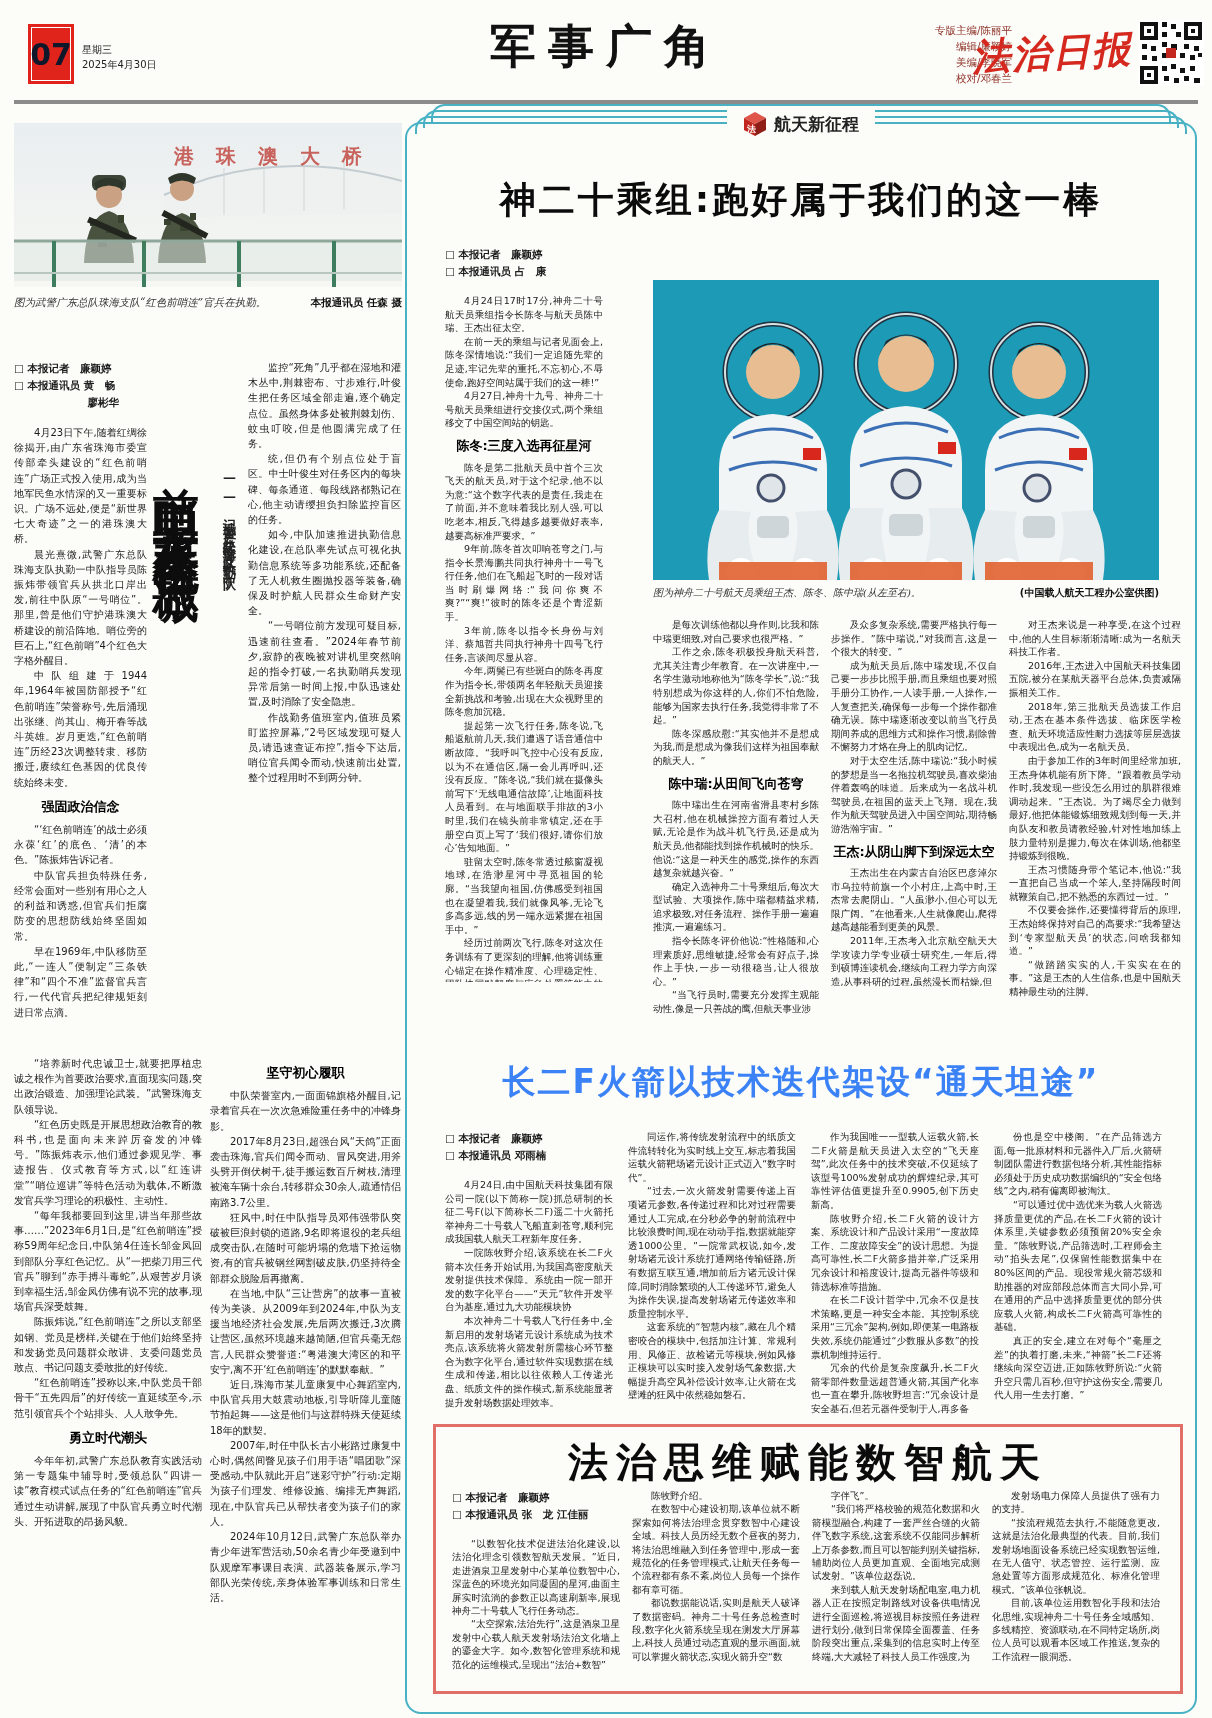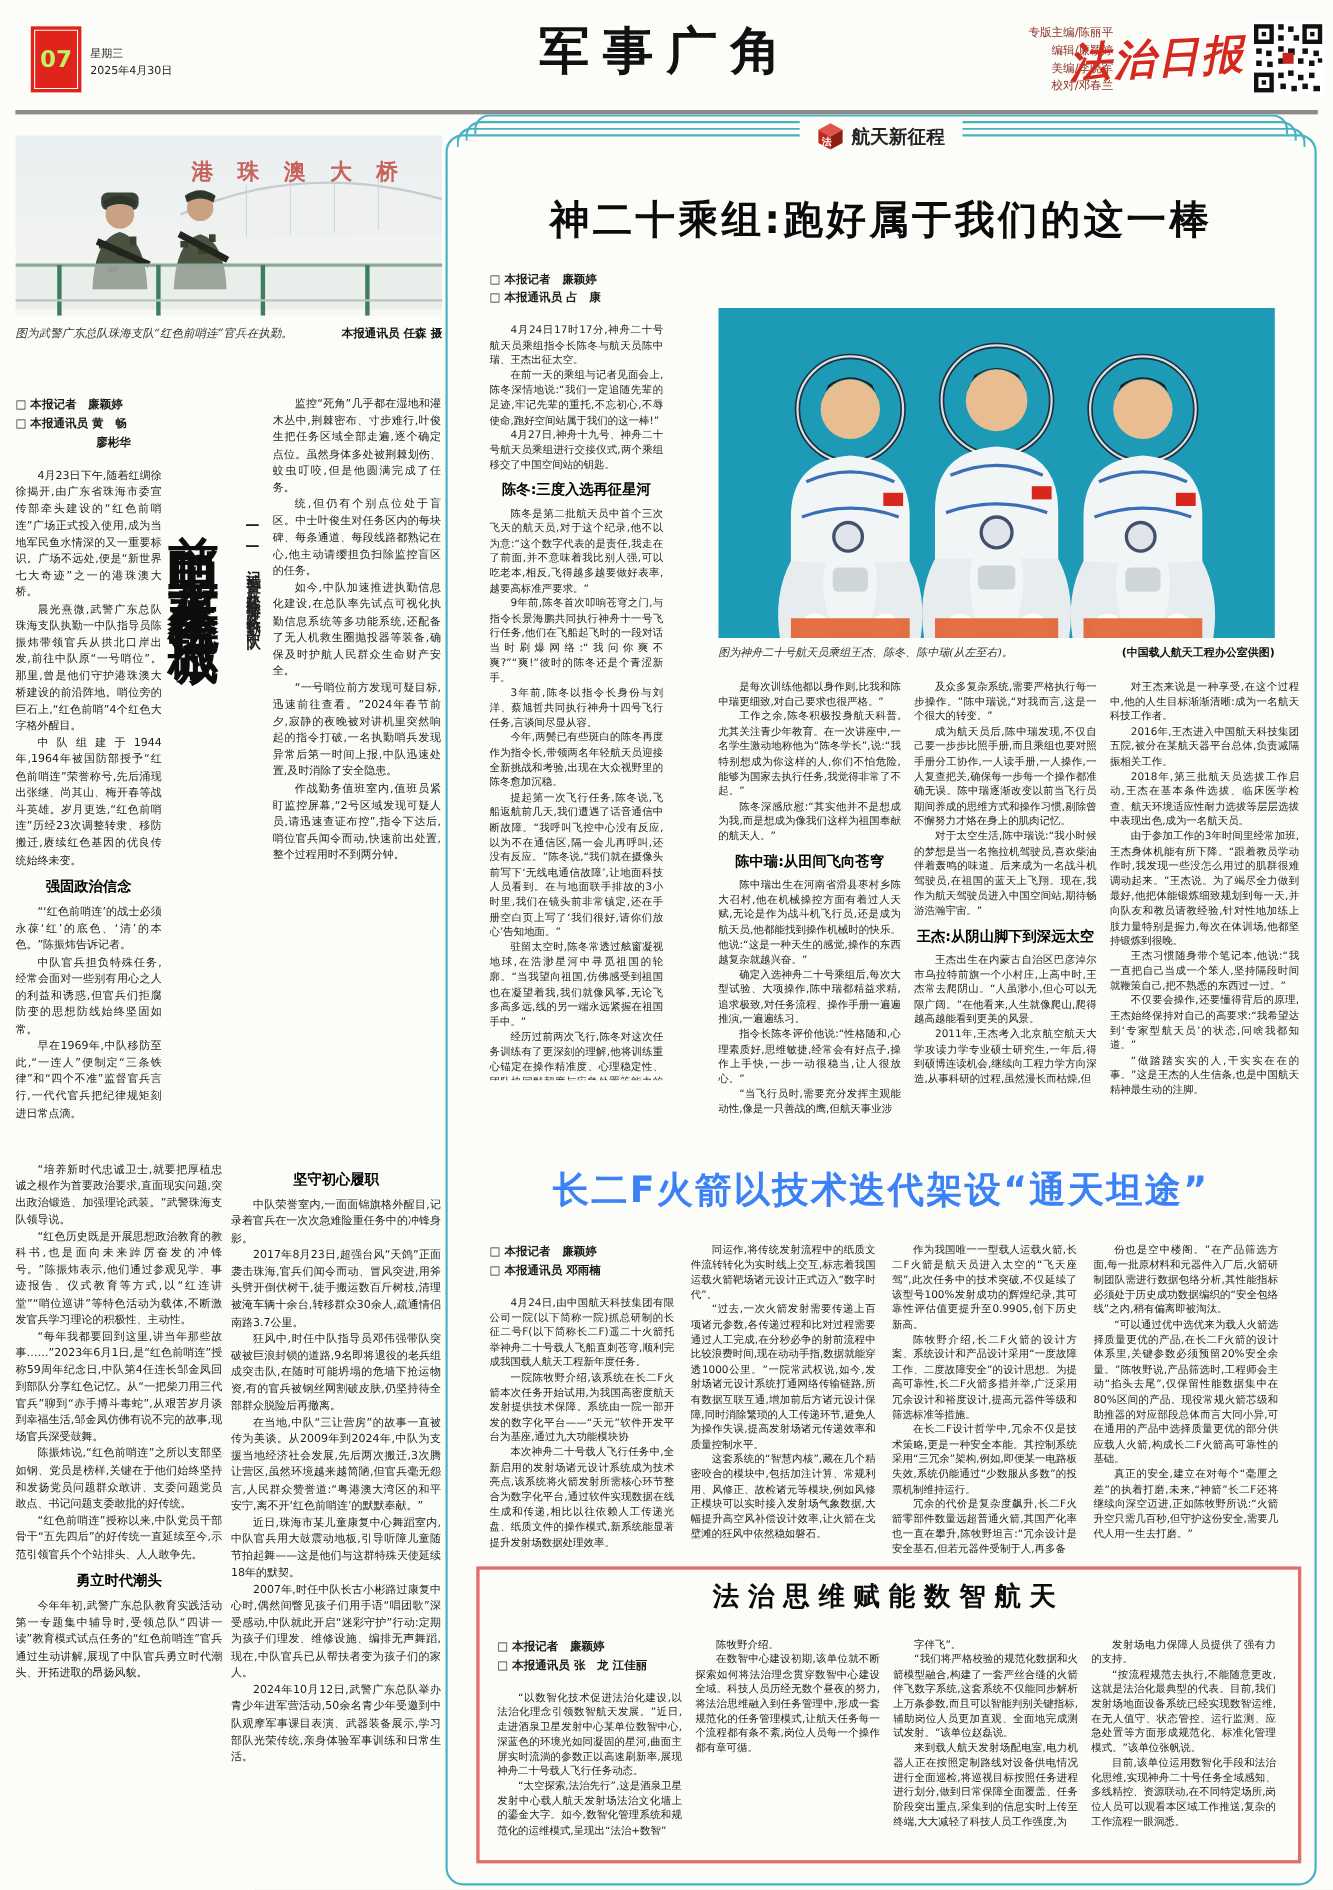--- a/index.html
+++ b/index.html
@@ -1,22 +1,22 @@
 <!DOCTYPE html>
 <html><head>
 <meta charset="utf-8">
 <style>
   * { margin:0; padding:0; box-sizing:border-box; }
   html,body { background:#e8e8e4; }
   body { font-family:"DejaVu Sans", sans-serif; }
   .page { position:relative; width:1212px; height:1718px; background:#fcfcf9; margin:0 auto; overflow:hidden; color:#1c1c1c; }
 
   
-  .pagenum { position:absolute; left:28px; top:24px; width:46px; height:60px; background:#e0241c; color:#bef264;
-             font-size:21px; font-weight:bold; display:flex; align-items:center; justify-content:center;
+  .pagenum { position:absolute; left:28px; top:24px; width:46px; height:60px; background:#e0241c; color:#0f172a;
+             font-size:30px; font-weight:bold; display:flex; align-items:center; justify-content:center;
              box-shadow:inset 0 0 0 3px #e0241c, inset 0 0 0 4px #ffffff; }
   .dateblock { position:absolute; left:82px; top:42px; font-size:10px; line-height:15px; color:#222; }
   .section-title { position:absolute; left:0; right:0; top:16px; text-align:center; font-size:46px; font-weight:900; letter-spacing:12px; color:#111; }
   .staff { position:absolute; right:200px; top:22px; text-align:right; font-size:10.5px; line-height:16px; color:#8d3126; }
   .masthead { position:absolute; right:80px; top:28px; font-size:38px; font-weight:bold; font-style:italic;
               font-family:"DejaVu Serif", serif; color:#d5281e; transform:rotate(-3deg); letter-spacing:2px; }
   .qr { position:absolute; right:8px; top:20px; width:66px; height:66px; background:#fff; }
   .header-rule { position:absolute; left:14px; right:14px; top:100px; height:4px; background:#8b8b8b; }
 
   
@@ -62,21 +62,21 @@
   .a-credit { font-size:10px; font-weight:bold; color:#111; }
 
   .a2-headline { position:absolute; left:0; right:0; top:936px; text-align:center; font-size:33px; font-weight:900; letter-spacing:2px; color:#3b82f6; }
   .a2c1 { left:38px;  top:1006px; width:168px; height:288px; }
   .a2c2 { left:221px; top:1006px; width:168px; height:288px; }
   .a2c3 { left:404px; top:1006px; width:168px; height:288px; }
   .a2c4 { left:587px; top:1006px; width:168px; height:288px; }
 
   
   .red-box { position:absolute; left:26px; top:1300px; width:750px; height:270px; border:3px solid #df6f67; background:#fcfcf9; }
-  .a3-headline { position:absolute; left:0; right:0; top:8px; text-align:center; font-size:24px; font-weight:900; letter-spacing:8px; color:#0b0b0b; }
+  .a3-headline { position:absolute; left:0; right:0; top:8px; text-align:center; font-size:40px; font-weight:900; letter-spacing:8px; color:#0b0b0b; }
   .a3c { position:absolute; top:62px; height:196px; width:168px; font-size:9.5px; line-height:13.4px; overflow:hidden; text-align:justify; }
   .a3c1 { left:16px; } .a3c2 { left:196px; } .a3c3 { left:376px; } .a3c4 { left:556px; }
 </style>
 </head>
 <body>
 
 <div class="page">
 
   <div class="pagenum">07</div>
   <div class="dateblock">
@@ -443,20 +443,21 @@
           </div>
         <div>
             <p class="para">“以数智化技术促进法治化建设,以法治化理念引领数智航天发展。”近日,走进酒泉卫星发射中心某单位数智中心,深蓝色的环境光如同凝固的星河,曲面主屏实时流淌的参数正以高速刷新率,展现神舟二十号载人飞行任务动态。</p>
             <p class="para">“太空探索,法治先行”,这是酒泉卫星发射中心载人航天发射场法治文化墙上的鎏金大字。如今,数智化管理系统和规范化的运维模式,呈现出“法治+数智”</p>
           </div>
       </div>
       <div class="a3c a3c2">
         <div>
             <p class="para">陈牧野介绍。</p>
             <p class="para">在数智中心建设初期,该单位就不断探索如何将法治理念贯穿数智中心建设全域。科技人员历经无数个昼夜的努力,将法治思维融入到任务管理中,形成一套规范化的任务管理模式,让航天任务每一个流程都有条不紊,岗位人员每一个操作都有章可循。</p>
+            <p class="para">都说数据能说话,实则是航天人破译了数据密码。神舟二十号任务总检查时段,数字化火箭系统呈现在测发大厅屏幕上,科技人员通过动态直观的显示画面,就可以掌握火箭状态,实现火箭升空“数</p>
           </div>
       </div>
       <div class="a3c a3c4">
         <div>
             <p class="para">发射场电力保障人员提供了强有力的支持。</p>
             <p class="para">“按流程规范去执行,不能随意更改,这就是法治化最典型的代表。目前,我们发射场地面设备系统已经实现数智运维,在无人值守、状态管控、运行监测、应急处置等方面形成规范化、标准化管理模式。”该单位张帆说。</p>
             <p class="para">目前,该单位运用数智化手段和法治化思维,实现神舟二十号任务全域感知、多线精控、资源联动,在不同特定场所,岗位人员可以观看本区域工作推送,复杂的工作流程一眼洞悉。</p>
           </div>
       </div>
       <div class="a3c a3c3">

